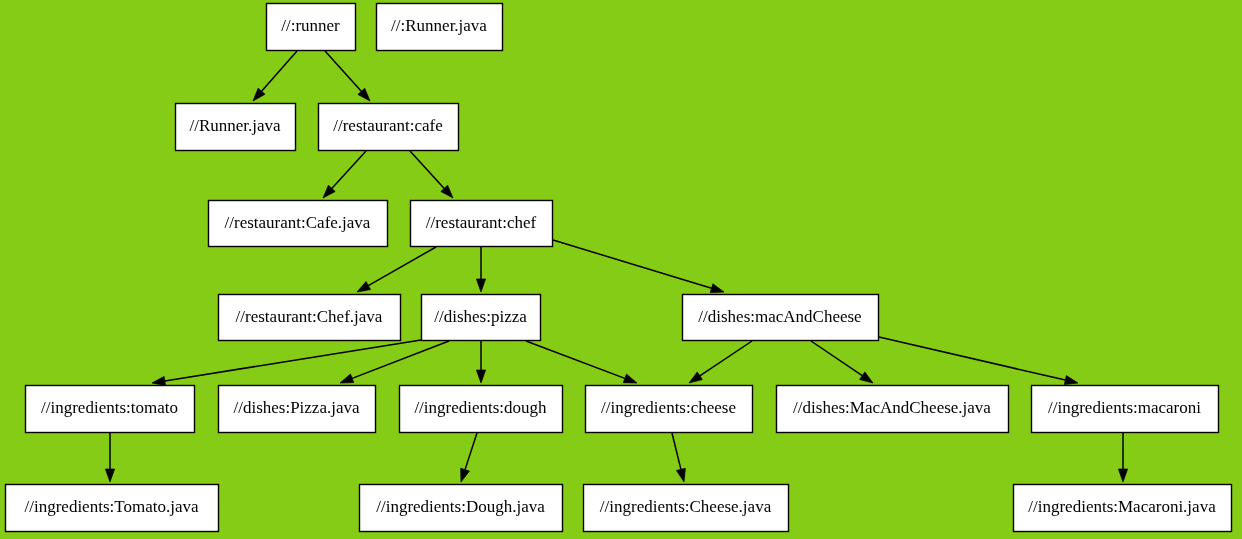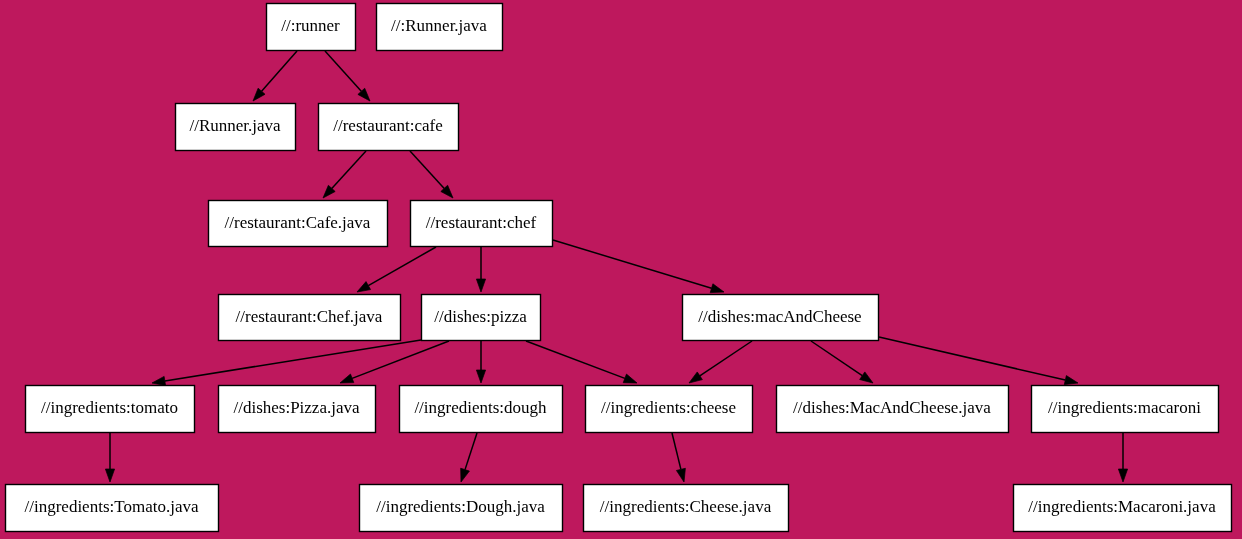--- a/index.html
+++ b/index.html
@@ -4,21 +4,21 @@
 <style>
   html, body {
     margin: 0;
     padding: 0;
     background: #ffffff;
   }
   #graph-canvas {
     position: relative;
     width: 1242px;
     height: 539px;
-    background: #be185d;
+    background: #84cc16;
     overflow: hidden;
     font-family: "Liberation Serif", "DejaVu Serif", serif;
   }
   #graph-svg {
     position: absolute;
     top: 0;
     left: 0;
     width: 1242px;
     height: 539px;
   }

